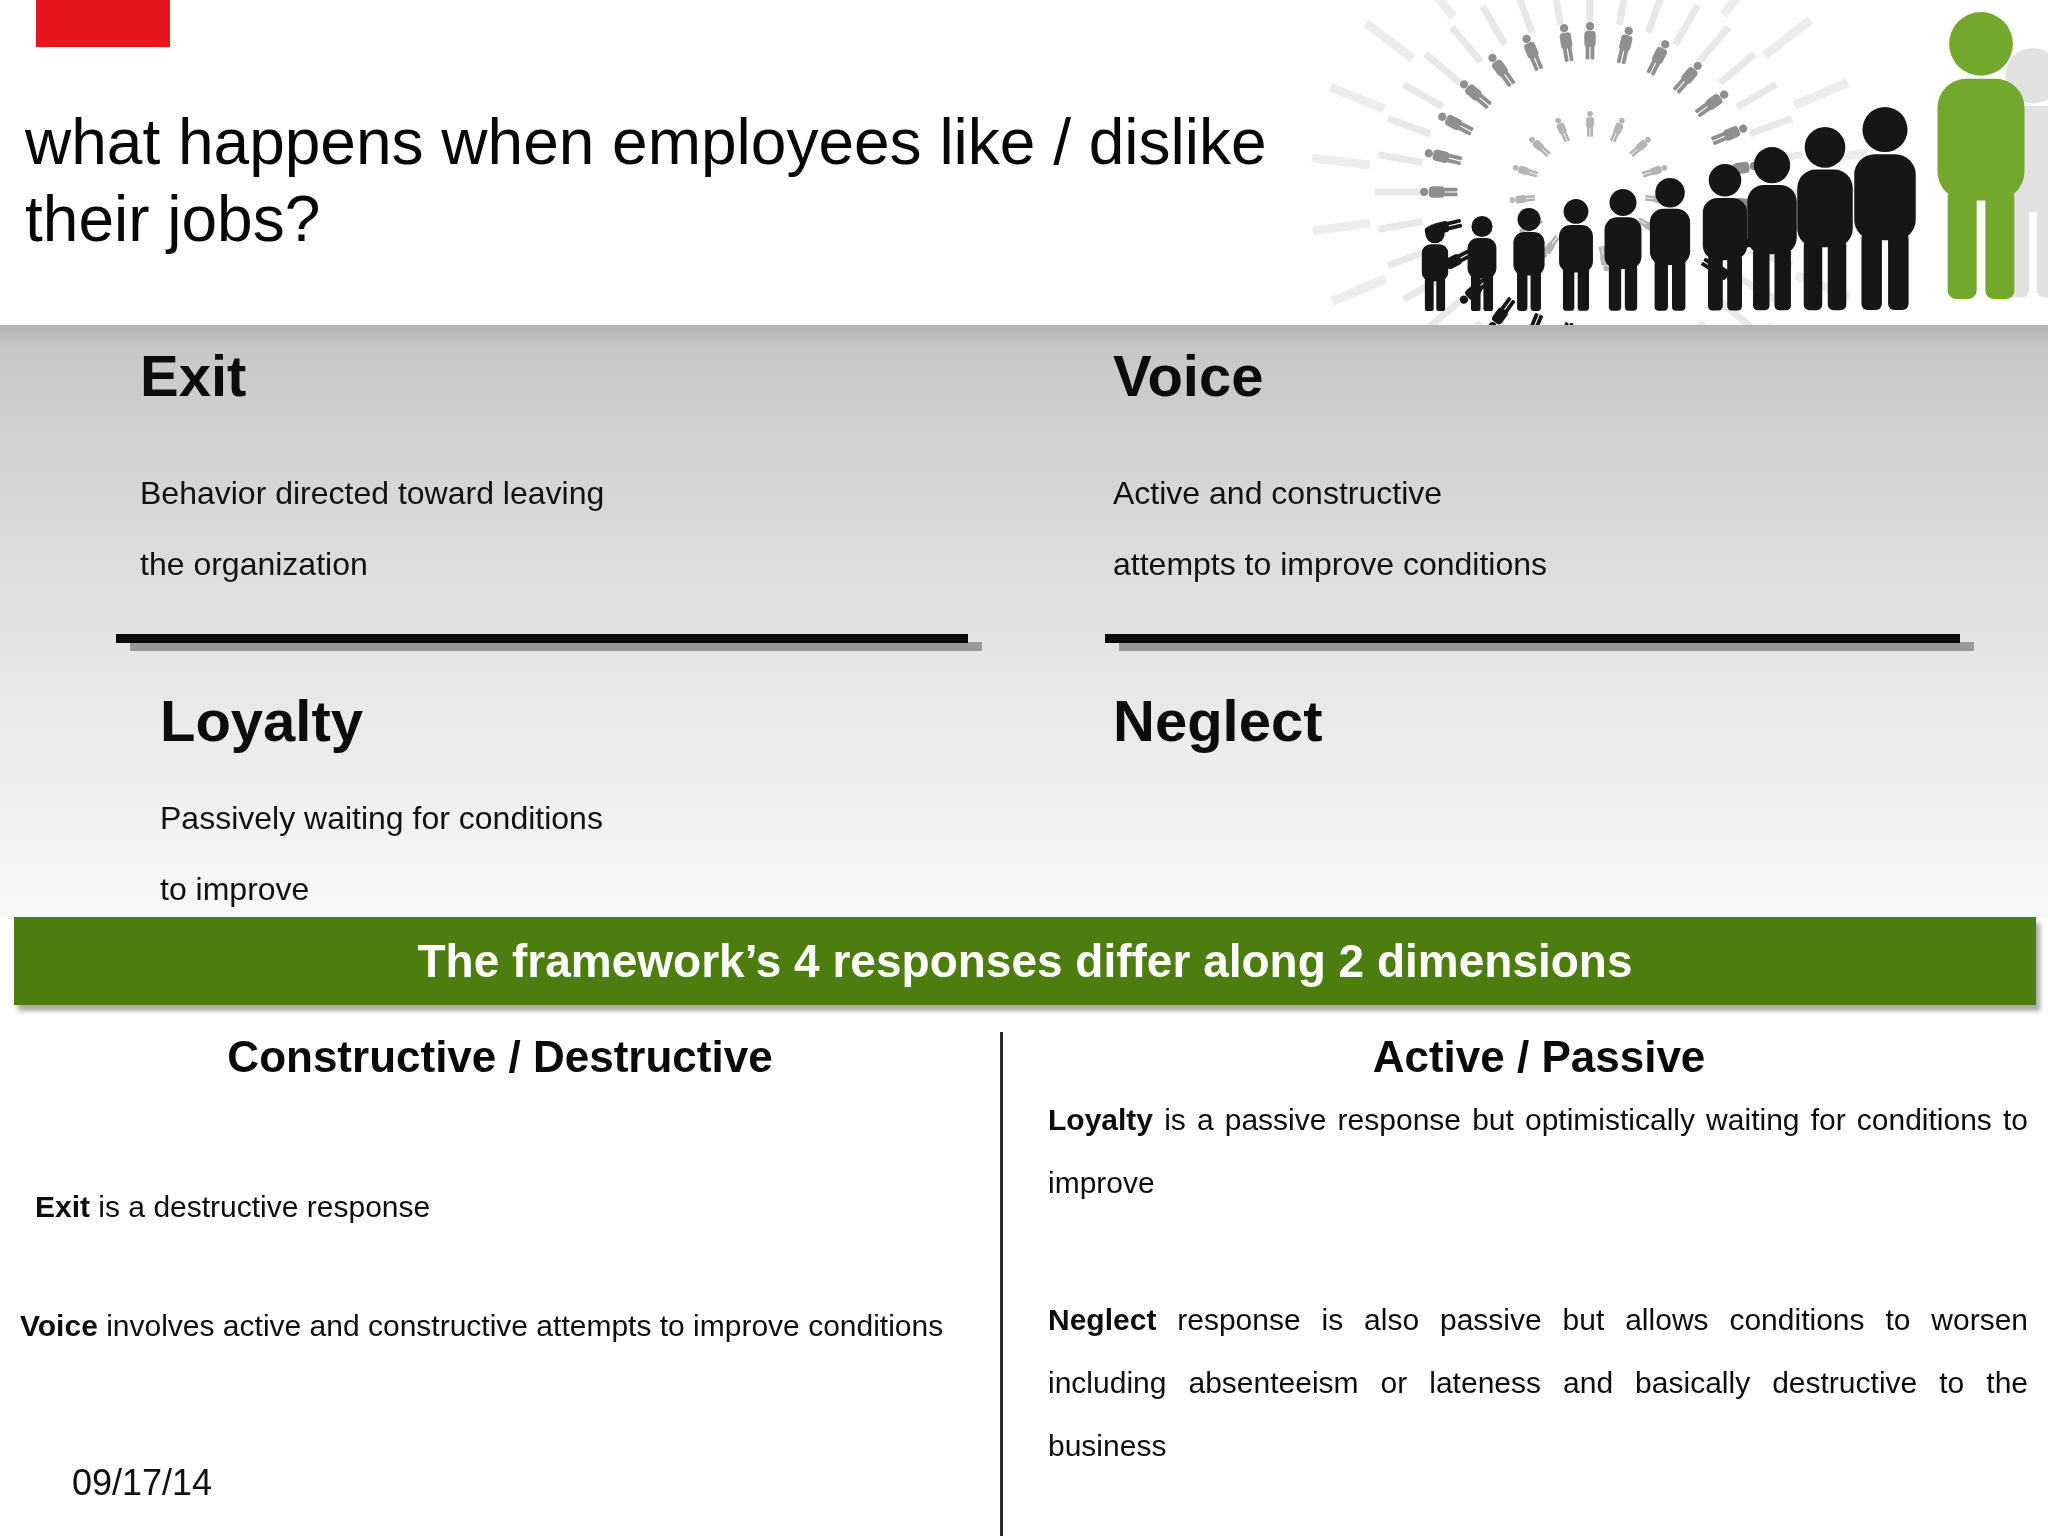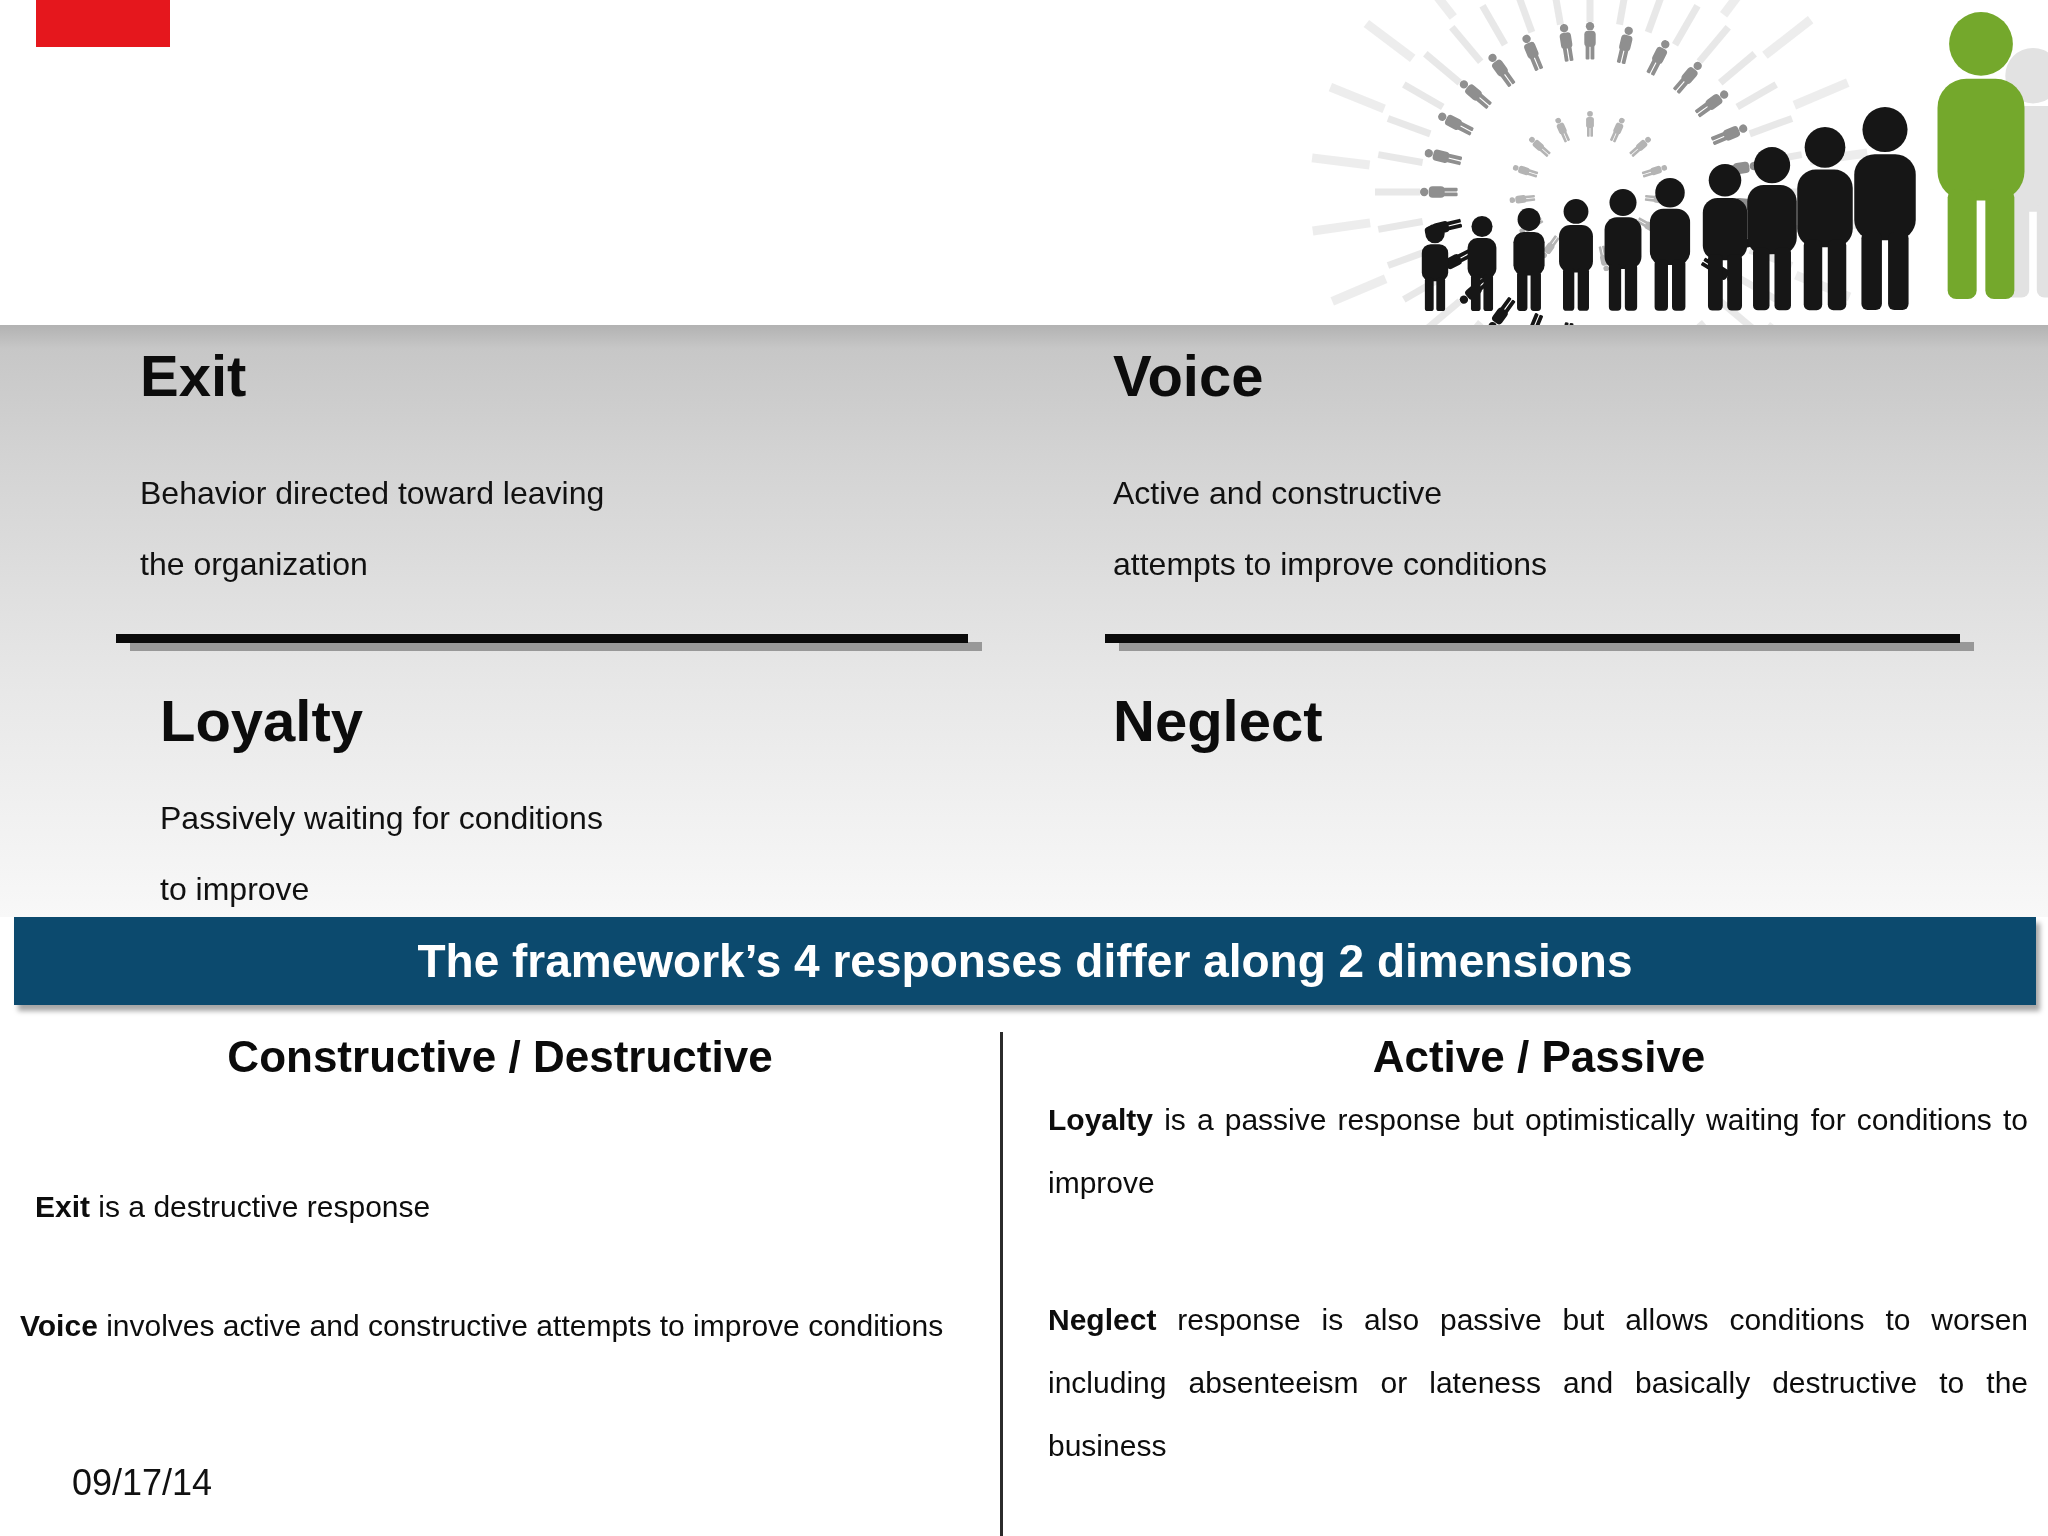--- a/index.html
+++ b/index.html
@@ -48,20 +48,22 @@
   .p-right-2{left:1048px;top:1288px;width:980px;}
   .date{position:absolute;left:72px;top:1462px;font-size:36px;color:#111;}
 </style>
 </head>
 <body>
 
 <div class="slide">
 
   <div class="red-bar" style="background: rgb(229, 23, 29);"></div>
 
+  <div class="title">what happens when employees like / dislike
+their jobs?</div>
 
   <svg id="illus" class="illus" viewBox="0 0 1048 330" xmlns="http://www.w3.org/2000/svg">
     <defs>
       <symbol id="person-shape" viewBox="0 0 40 100">
         <circle cx="20" cy="11" r="11"></circle>
         <rect x="5" y="23" width="30" height="42" rx="10"></rect>
         <rect x="8.5" y="61" width="10" height="38" rx="3"></rect>
         <rect x="21.5" y="61" width="10" height="38" rx="3"></rect>
       </symbol>
     </defs>
@@ -193,21 +195,21 @@
     <div class="quad q-loyalty">
       <h2>Loyalty</h2>
       <div class="qbody">Passively waiting for conditions
 to improve</div>
     </div>
     <div class="quad q-neglect">
       <h2>Neglect</h2>
     </div>
   </div>
 
-  <div class="banner" style="background: #0c4a6e;">
+  <div class="banner" style="background: #4d7c0f;">
     <span>The framework’s 4 responses differ along 2 dimensions</span>
   </div>
 
   <div class="col-header right">Active / Passive</div>
   <div class="col-header left">Constructive / Destructive</div>
   <div class="vdivider"></div>
 
   <p class="para p-left-1"><b>Exit</b><span> is a destructive response</span></p>
 
   <p class="para p-left-2 just"><b>Voice</b><span> involves active and constructive attempts to improve conditions</span></p>

